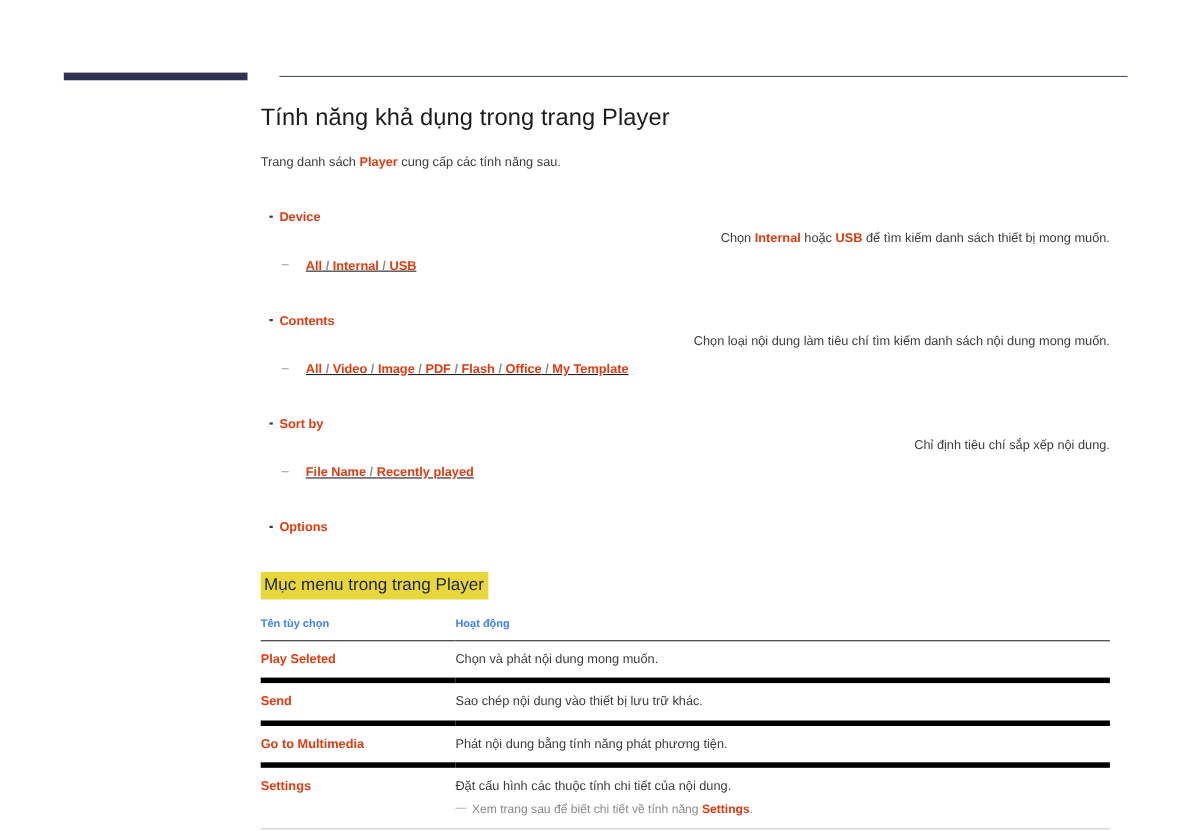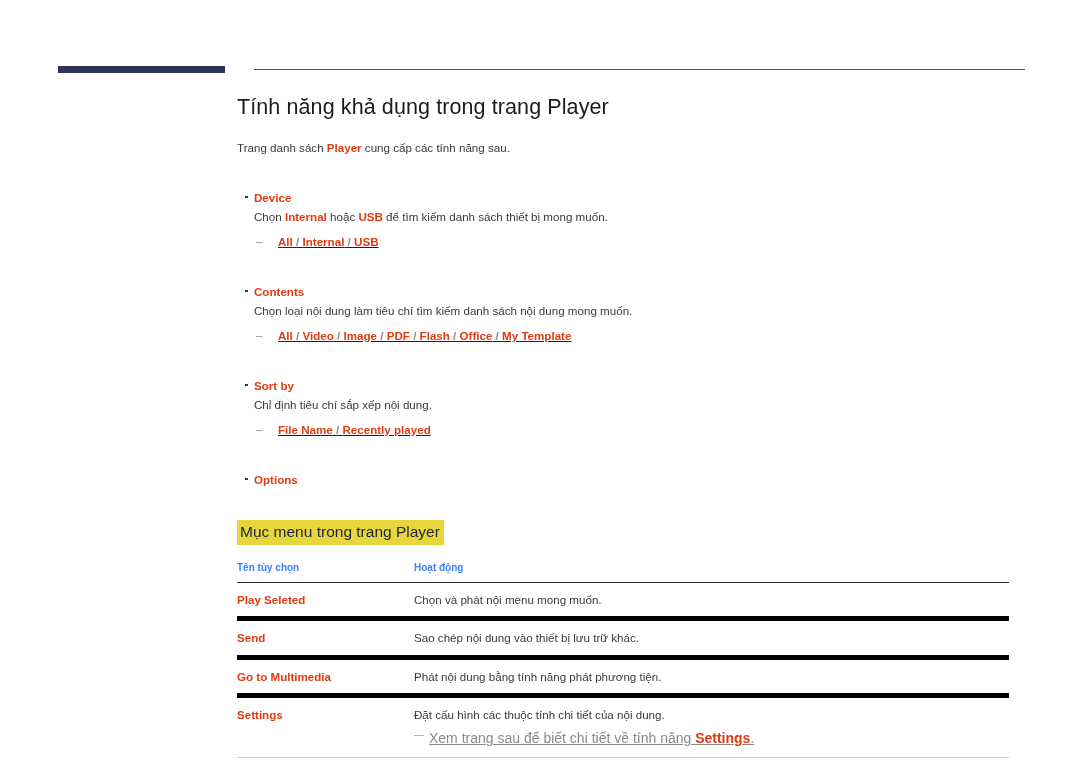--- a/index.html
+++ b/index.html
@@ -86,20 +86,21 @@
     font-weight: bold;
     color: #e03b10;
     line-height: 1.55;
     margin-top: 32px;
   }
   .feat-desc {
     font-size: 11.6px;
     color: #3a3a3a;
     line-height: 1.55;
     margin-top: 1px;
+    text-align: right;
   }
   .sub-row {
     position: relative;
     padding-left: 24px;
     margin-top: 7px;
     font-size: 11.6px;
     font-weight: bold;
     line-height: 1.55;
     text-decoration: underline;
   }
@@ -158,23 +159,22 @@
   }
   table.opts tbody tr:last-child td {
     border-bottom: 1px solid #c9c9c9;
   }
 
   .note {
     position: relative;
     padding-left: 15px;
     margin-top: 5px;
     color: #8a8a8a;
-    font-size: 14px;
+    font-size: 11px;
     line-height: 1.5;
-    text-decoration: underline;
   }
   .note::before {
     content: "\2014";
     position: absolute;
     left: 0;
     top: -1px;
     color: #9a9a9a;
     font-size: 10px;
   }
   .note b { color: #e03b10; }
@@ -226,21 +226,21 @@
     <thead>
       <tr>
         <th>Tên tùy chọn</th>
         <th>Hoạt động</th>
       </tr>
     </thead>
     <tbody id="table-body">
         <tr>
           <td class="name">Play Seleted</td>
           <td class="desc">
-            <div>Chọn và phát nội menu mong muốn.</div>
+            <div>Chọn và phát nội dung mong muốn.</div>
           </td>
         </tr>
         <tr>
           <td class="name">Send</td>
           <td class="desc">
             <div>Sao chép nội dung vào thiết bị lưu trữ khác.</div>
           </td>
         </tr>
         <tr>
           <td class="name">Go to Multimedia</td>

